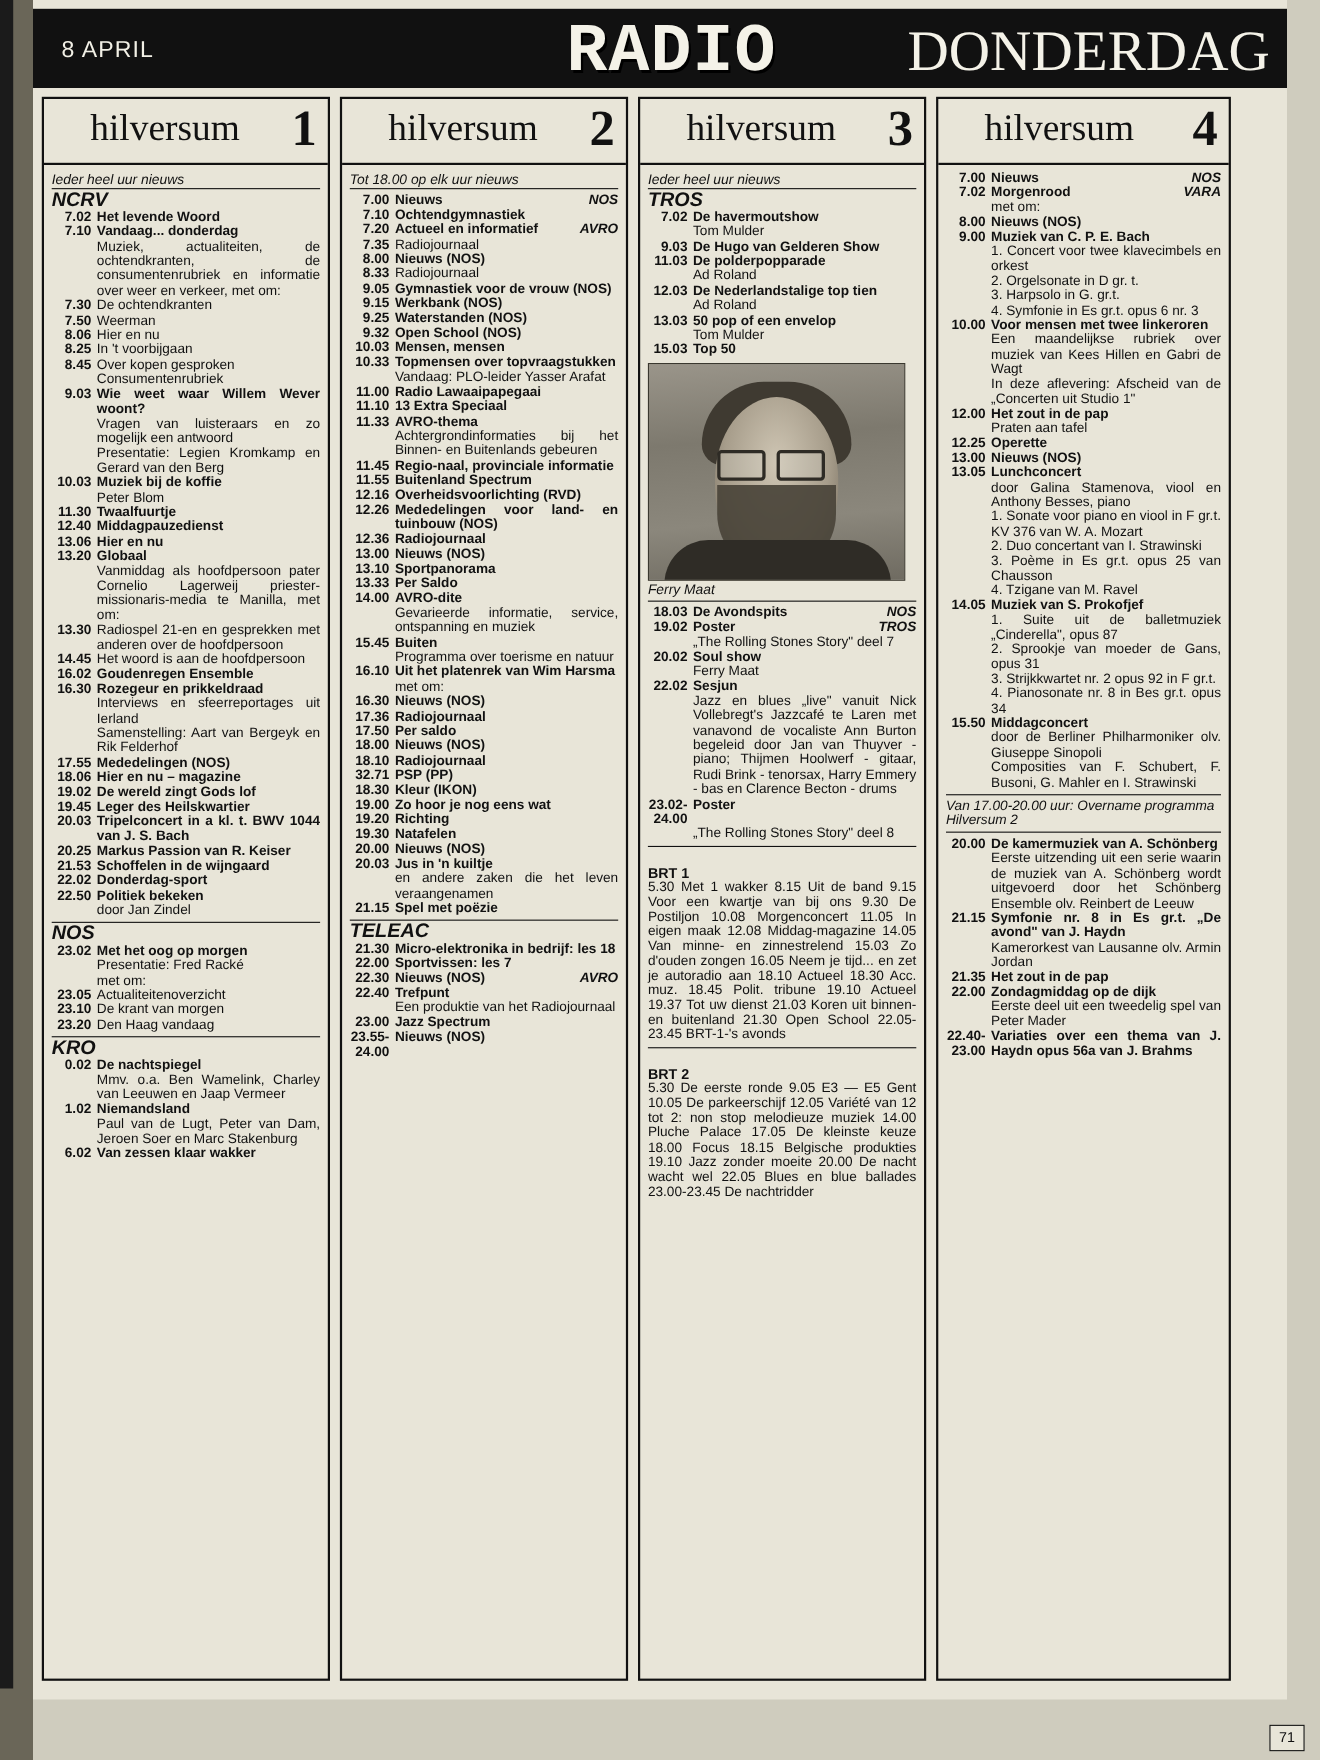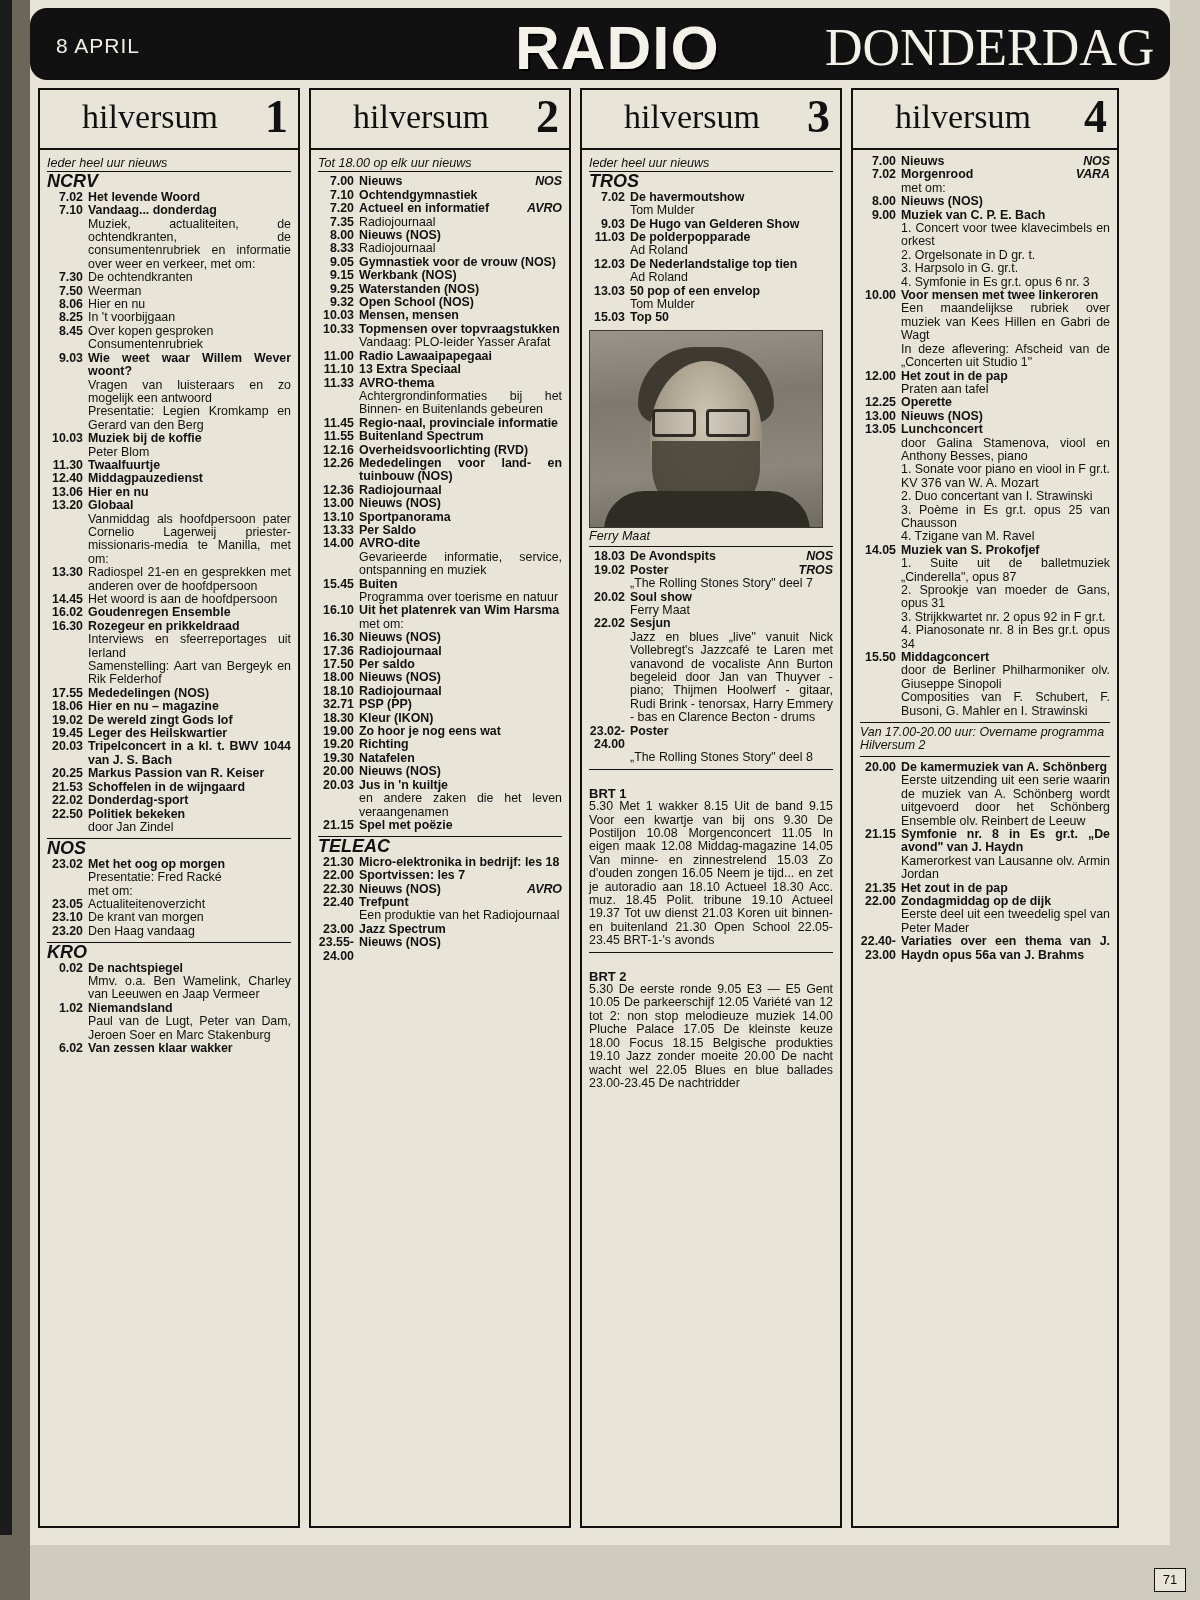--- a/index.html
+++ b/index.html
@@ -17,29 +17,28 @@
   .left-strip{position:absolute;left:0;top:0;width:30px;height:1600px;background:#6a6658;}
   .left-strip2{position:absolute;left:0;top:0;width:12px;height:1535px;background:#1b1b1b;}
   .sheet{
     position:absolute;left:30px;top:0;width:1140px;height:1545px;
     background:#e8e5d8;
   }
   
   .masthead{
     position:absolute;left:30px;top:8px;width:1140px;height:72px;
     background:#111;
-    border-radius:17px;
   }
   .masthead .date{
     position:absolute;left:26px;top:26px;color:#f2f0e6;
     font-size:21px;letter-spacing:1px;font-family:"Liberation Sans",sans-serif;
   }
   .masthead .radio{
     position:absolute;left:485px;top:4px;
-    font-family:Liberation Sans, sans-serif;font-weight:bold;font-size:62px;
+    font-family:Liberation Mono, monospace;font-weight:bold;font-size:62px;
     color:#f4f2e8;letter-spacing:1px;
     text-shadow:2px 2px 0 #000;
   }
   .masthead .day{
     position:absolute;left:795px;top:10px;
     font-family:"Liberation Serif",serif;font-size:52px;color:#f4f2e8;
     letter-spacing:0px;
   }
   
   .cols{position:absolute;left:38px;top:88px;width:1124px;height:1440px;}

